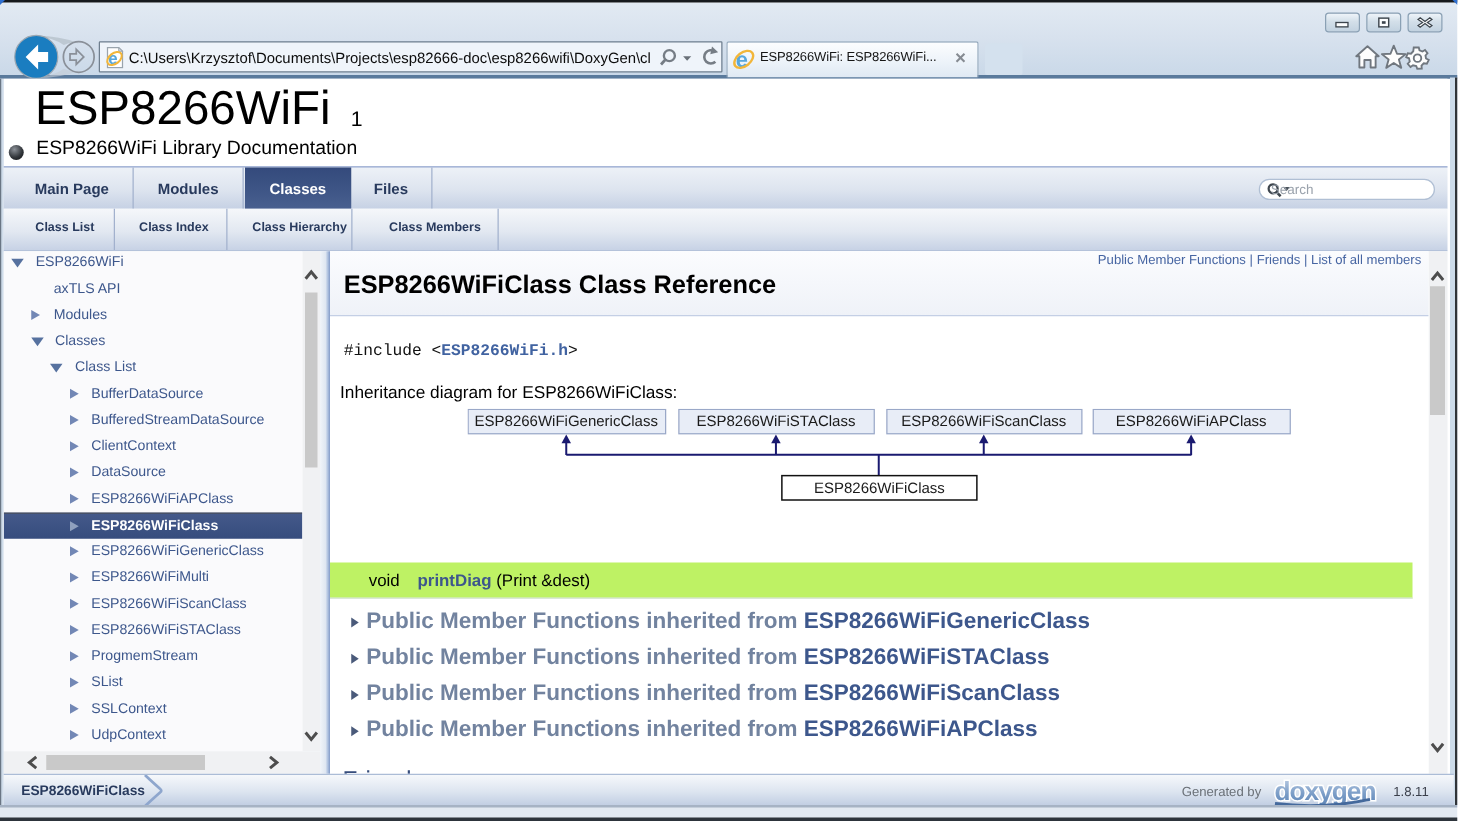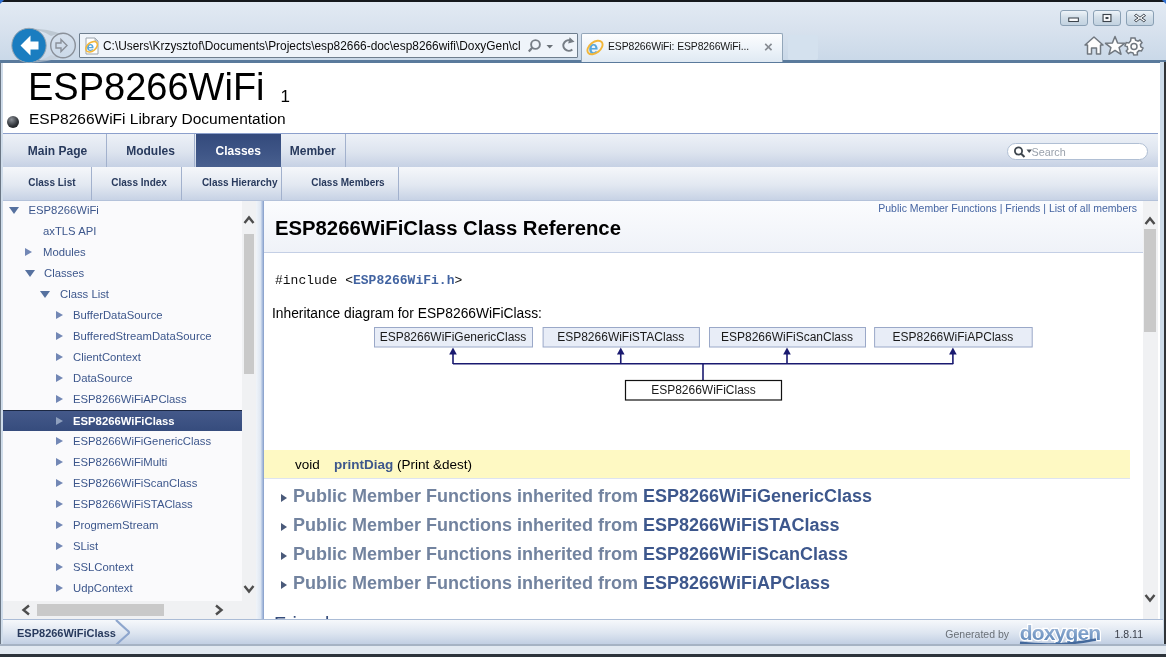--- a/index.html
+++ b/index.html
@@ -50,21 +50,21 @@
     background:linear-gradient(#edf1f7, #dde4ef 55%, #c6d1e4);
     border-top:1px solid #8ca0cc; }
   .tab1 { position:absolute; top:0; height:100%; display:flex; align-items:center; justify-content:center;
     font-size:12px; font-weight:bold; color:#283a5d; border-right:1px solid #a2b1cd; }
   #tabactive { position:absolute; left:192.5px; top:0; width:85.5px; height:100%;
     background:linear-gradient(#344a7c, #3e5586 55%, #49608f);
     display:flex; align-items:center; justify-content:center;
     font-size:12px; font-weight:bold; color:#fff; }
   #searchbox { position:absolute; left:1003.5px; top:8.5px; width:141px; height:17.5px; background:#fff;
     border:1px solid #b0bfd4; border-radius:9px; }
-  #searchtxt { position:absolute; left:24px; top:2.5px; font-size:10.8px; color:#9aa2ac; }
+  #searchtxt { position:absolute; left:9px; top:2.5px; font-size:10.8px; color:#9aa2ac; }
 
   #navrow2 { left:3px; top:167px; width:1155px; height:34px;
     background:linear-gradient(#f5f7fa, #e2e8f1 55%, #c7d2e5);
     border-bottom:1px solid #b4c2da; }
   .tab2 { position:absolute; top:10px; font-size:10px; font-weight:bold; color:#283a5d; }
   .sep2 { position:absolute; top:0; height:100%; width:1px; background:#a2b1cd; }
 
   
   #sidenav { left:3px; top:201px; width:239px; height:400px; background:#fafafc; overflow:hidden; }
   .trow { position:absolute; height:21px; display:flex; align-items:center; font-size:11.3px; color:#3d578c; white-space:nowrap; }
@@ -88,21 +88,21 @@
     background:linear-gradient(#fbfcfe, #eff2f8); border-bottom:1px solid #c4cfe5; }
   #summary { position:absolute; right:6px; top:1px; font-size:10.5px; color:#4665a2; }
   #dtitle { position:absolute; left:11px; top:16px; font-size:20.3px; font-weight:bold; color:#000; }
   #inc { position:absolute; left:11px; top:72px; font-family:"Liberation Mono", monospace; font-size:13px; color:#101010; }
   #inc a { color:#4163a1; font-weight:bold; }
   #inhtext { position:absolute; left:8px; top:105px; font-size:13.8px; color:#000; }
   #diagram { position:absolute; left:110px; top:126px; }
 
   h2.groupheader { position:absolute; left:10px; width:860px; font-size:19.5px; font-weight:normal; color:#354c7b;
     border-bottom:1px solid #879ecb; padding-bottom:3.5px; }
-  #memrow { position:absolute; left:0px; top:249px; width:866px; height:29px; background:#fef9c3;
+  #memrow { position:absolute; left:0px; top:249px; width:866px; height:29px; background:#bef264;
     border-bottom:1px solid #dee4f0; font-size:13.5px; }
   #memrow .rt { position:absolute; left:31px; top:7px; }
   #memrow .rn { position:absolute; left:70px; top:7px; }
   #memrow a { color:#3d578c; font-weight:bold; text-decoration:none; }
   .inhrow { position:absolute; left:0; width:866px; height:22px; font-size:18px; font-weight:bold; color:#72839f; white-space:nowrap; }
   .inhrow .tri { display:inline-block; width:0; height:0; border-top:4.5px solid transparent; border-bottom:4.5px solid transparent; border-left:6px solid #4a5a7a; margin:0 6px 0 17px; }
   .inhrow a { color:#3d578c; text-decoration:none; }
 
   
   #navpath { left:3px; top:619px; width:1160px; height:25px;
@@ -191,21 +191,21 @@
   <div class="abs" id="rframe"></div>
 
   <div class="abs" id="projectname">ESP8266WiFi<span id="projectnumber">1</span></div>
   <div class="abs" id="sublogo"></div>
   <div class="abs" id="subtitle">ESP8266WiFi Library Documentation</div>
 
   <div class="abs" id="navrow1">
     <div class="tab1" style="left:0; width:104px; padding-left:6px;">Main Page</div>
     <div class="tab1" style="left:104px; width:88px;">Modules</div>
     <div id="tabactive">Classes</div>
-    <div class="tab1" style="left:278px; width:64.5px;">Member</div>
+    <div class="tab1" style="left:278px; width:64.5px;">Files</div>
     <div id="searchbox">
       <svg style="position:absolute; left:5px; top:2px;" width="22" height="13" viewBox="0 0 22 13">
         <circle cx="5.5" cy="5" r="3.6" fill="none" stroke="#3e464e" stroke-width="1.8"></circle>
         <line x1="8.2" y1="7.7" x2="11.5" y2="11" stroke="#3e464e" stroke-width="2"></line>
         <path d="M13.5 3.5 L19 3.5 L16.2 7 Z" fill="#4a525a"></path>
       </svg>
       <div id="searchtxt">Search</div>
     </div>
   </div>
   <div class="abs" id="navrow2">

